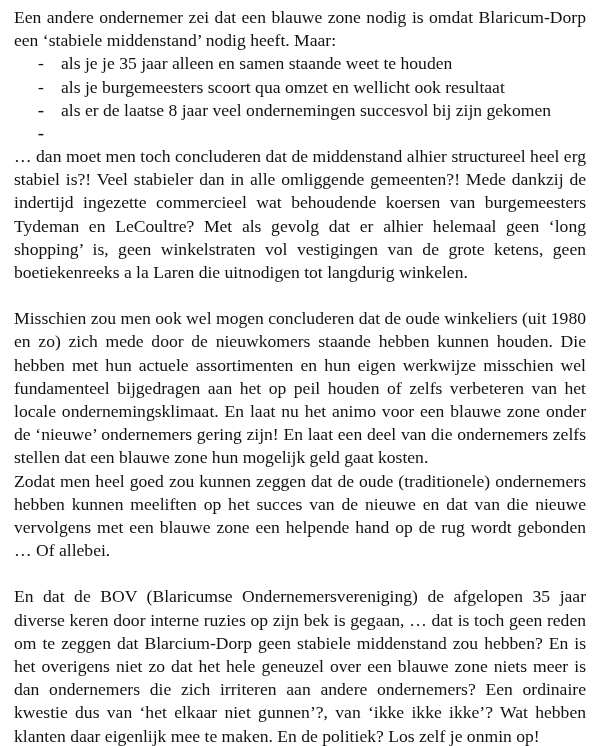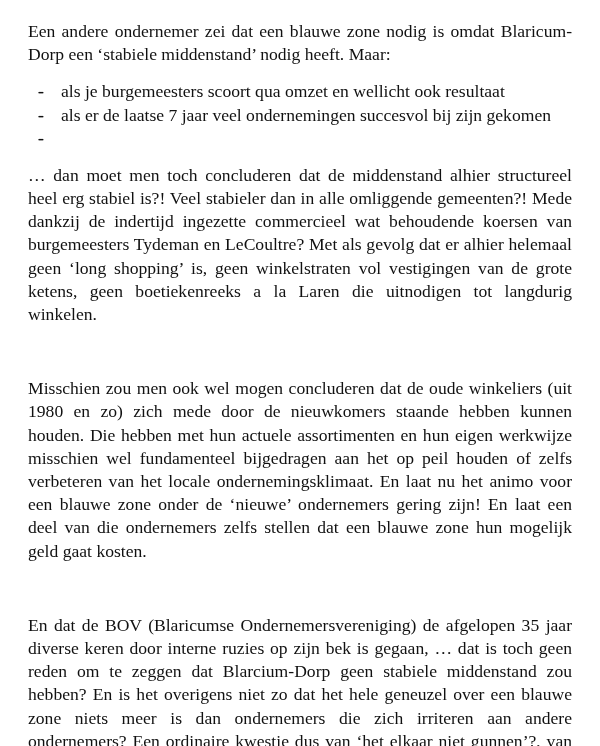--- a/index.html
+++ b/index.html
@@ -9,21 +9,21 @@
     color: #111111;
   }
   .doc {
     position: relative;
     padding: 6px 14px 0 14px;
     width: 572px;
     font-size: 17.6px;
     line-height: 23.2px;
   }
   .para {
-    margin: 14px;
+    margin: 0;
     text-align: justify;
     text-align-last: left;
   }
   .gap { height: 23px; }
   ul.bullets {
     list-style: none;
     margin: 0;
     padding: 0;
   }
   ul.bullets li {
@@ -38,29 +38,30 @@
     top: 0;
   }
 </style>
 </head>
 <body>
 
 <div class="doc">
   <p class="para">Een andere ondernemer zei dat een blauwe zone nodig is omdat Blaricum-Dorp een ‘stabiele middenstand’ nodig heeft. Maar:</p>
 
   <ul class="bullets">
-    <li><span class="dash">-</span></li>
+    <li><span class="dash">-</span><span>als je je 35 jaar alleen en samen staande weet te houden</span></li>
     <li><span class="dash">-</span><span>als je burgemeesters scoort qua omzet en wellicht ook resultaat</span></li>
     <li><span class="dash">-</span></li>
-    <li><span class="dash">-</span><span>als er de laatse 7 jaar veel ondernemingen succesvol bij zijn gekomen</span></li>
+    <li><span class="dash">-</span><span>als er de laatse 8 jaar veel ondernemingen succesvol bij zijn gekomen</span></li>
     <li><span class="dash">-</span></li>
     <li><span class="dash">-</span></li>
   </ul>
 
   <div class="gap"></div>
   <p class="para">… dan moet men toch concluderen dat de middenstand alhier structureel heel erg stabiel is?! Veel stabieler dan in alle omliggende gemeenten?! Mede dankzij de indertijd ingezette commercieel wat behoudende koersen van burgemeesters Tydeman en LeCoultre? Met als gevolg dat er alhier helemaal geen ‘long shopping’ is, geen winkelstraten vol vestigingen van de grote ketens, geen boetiekenreeks a la Laren die uitnodigen tot langdurig winkelen.</p>
 
   <div class="gap"></div>
   <p class="para">Misschien zou men ook wel mogen concluderen dat de oude winkeliers (uit 1980 en zo) zich mede door de nieuwkomers staande hebben kunnen houden. Die hebben met hun actuele assortimenten en hun eigen werkwijze misschien wel fundamenteel bijgedragen aan het op peil houden of zelfs verbeteren van het locale ondernemingsklimaat. En laat nu het animo voor een blauwe zone onder de ‘nieuwe’ ondernemers gering zijn! En laat een deel van die ondernemers zelfs stellen dat een blauwe zone hun mogelijk geld gaat kosten.</p>
+  <p class="para">Zodat men heel goed zou kunnen zeggen dat de oude (traditionele) ondernemers hebben kunnen meeliften op het succes van de nieuwe en dat van die nieuwe vervolgens met een blauwe zone een helpende hand op de rug wordt gebonden … Of allebei.</p>
 
   <div class="gap"></div>
   <p class="para">En dat de BOV (Blaricumse Ondernemersvereniging) de afgelopen 35 jaar diverse keren door interne ruzies op zijn bek is gegaan, … dat is toch geen reden om te zeggen dat Blarcium-Dorp geen stabiele middenstand zou hebben? En is het overigens niet zo dat het hele geneuzel over een blauwe zone niets meer is dan ondernemers die zich irriteren aan andere ondernemers? Een ordinaire kwestie dus van ‘het elkaar niet gunnen’?, van ‘ikke ikke ikke’? Wat hebben klanten daar eigenlijk mee te maken. En de politiek? Los zelf je onmin op!</p>
 </div>
 
 </body></html>

